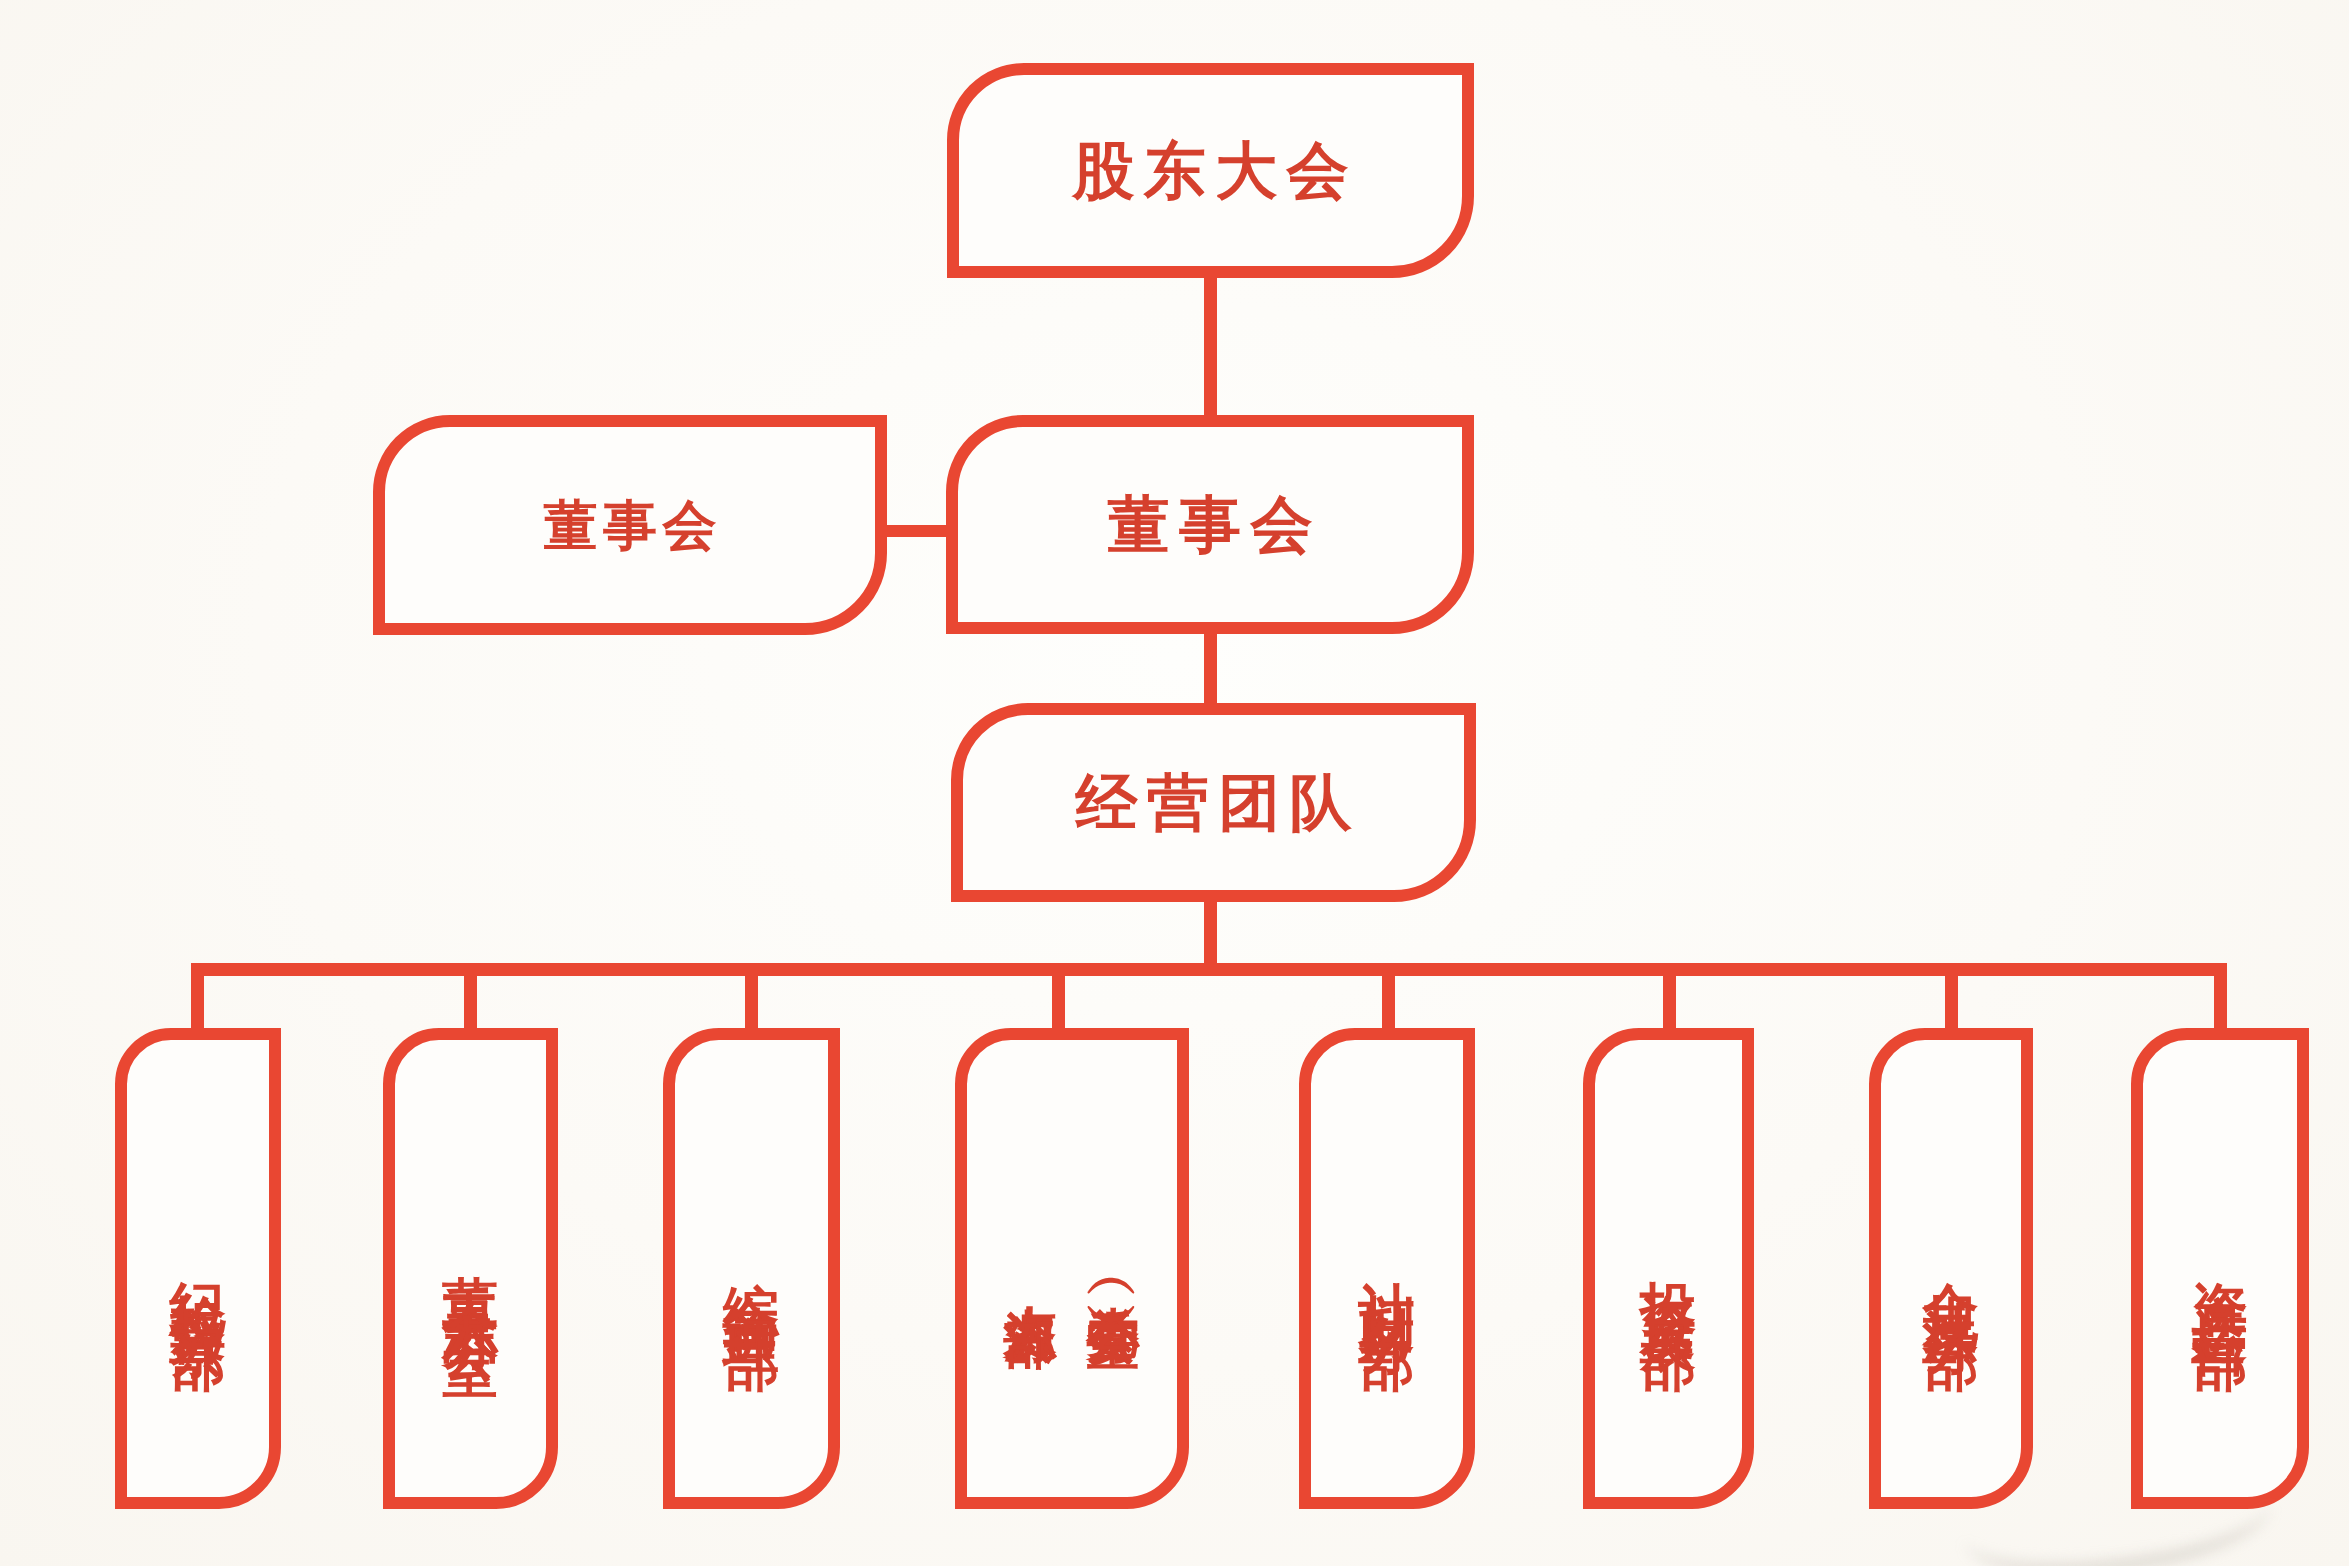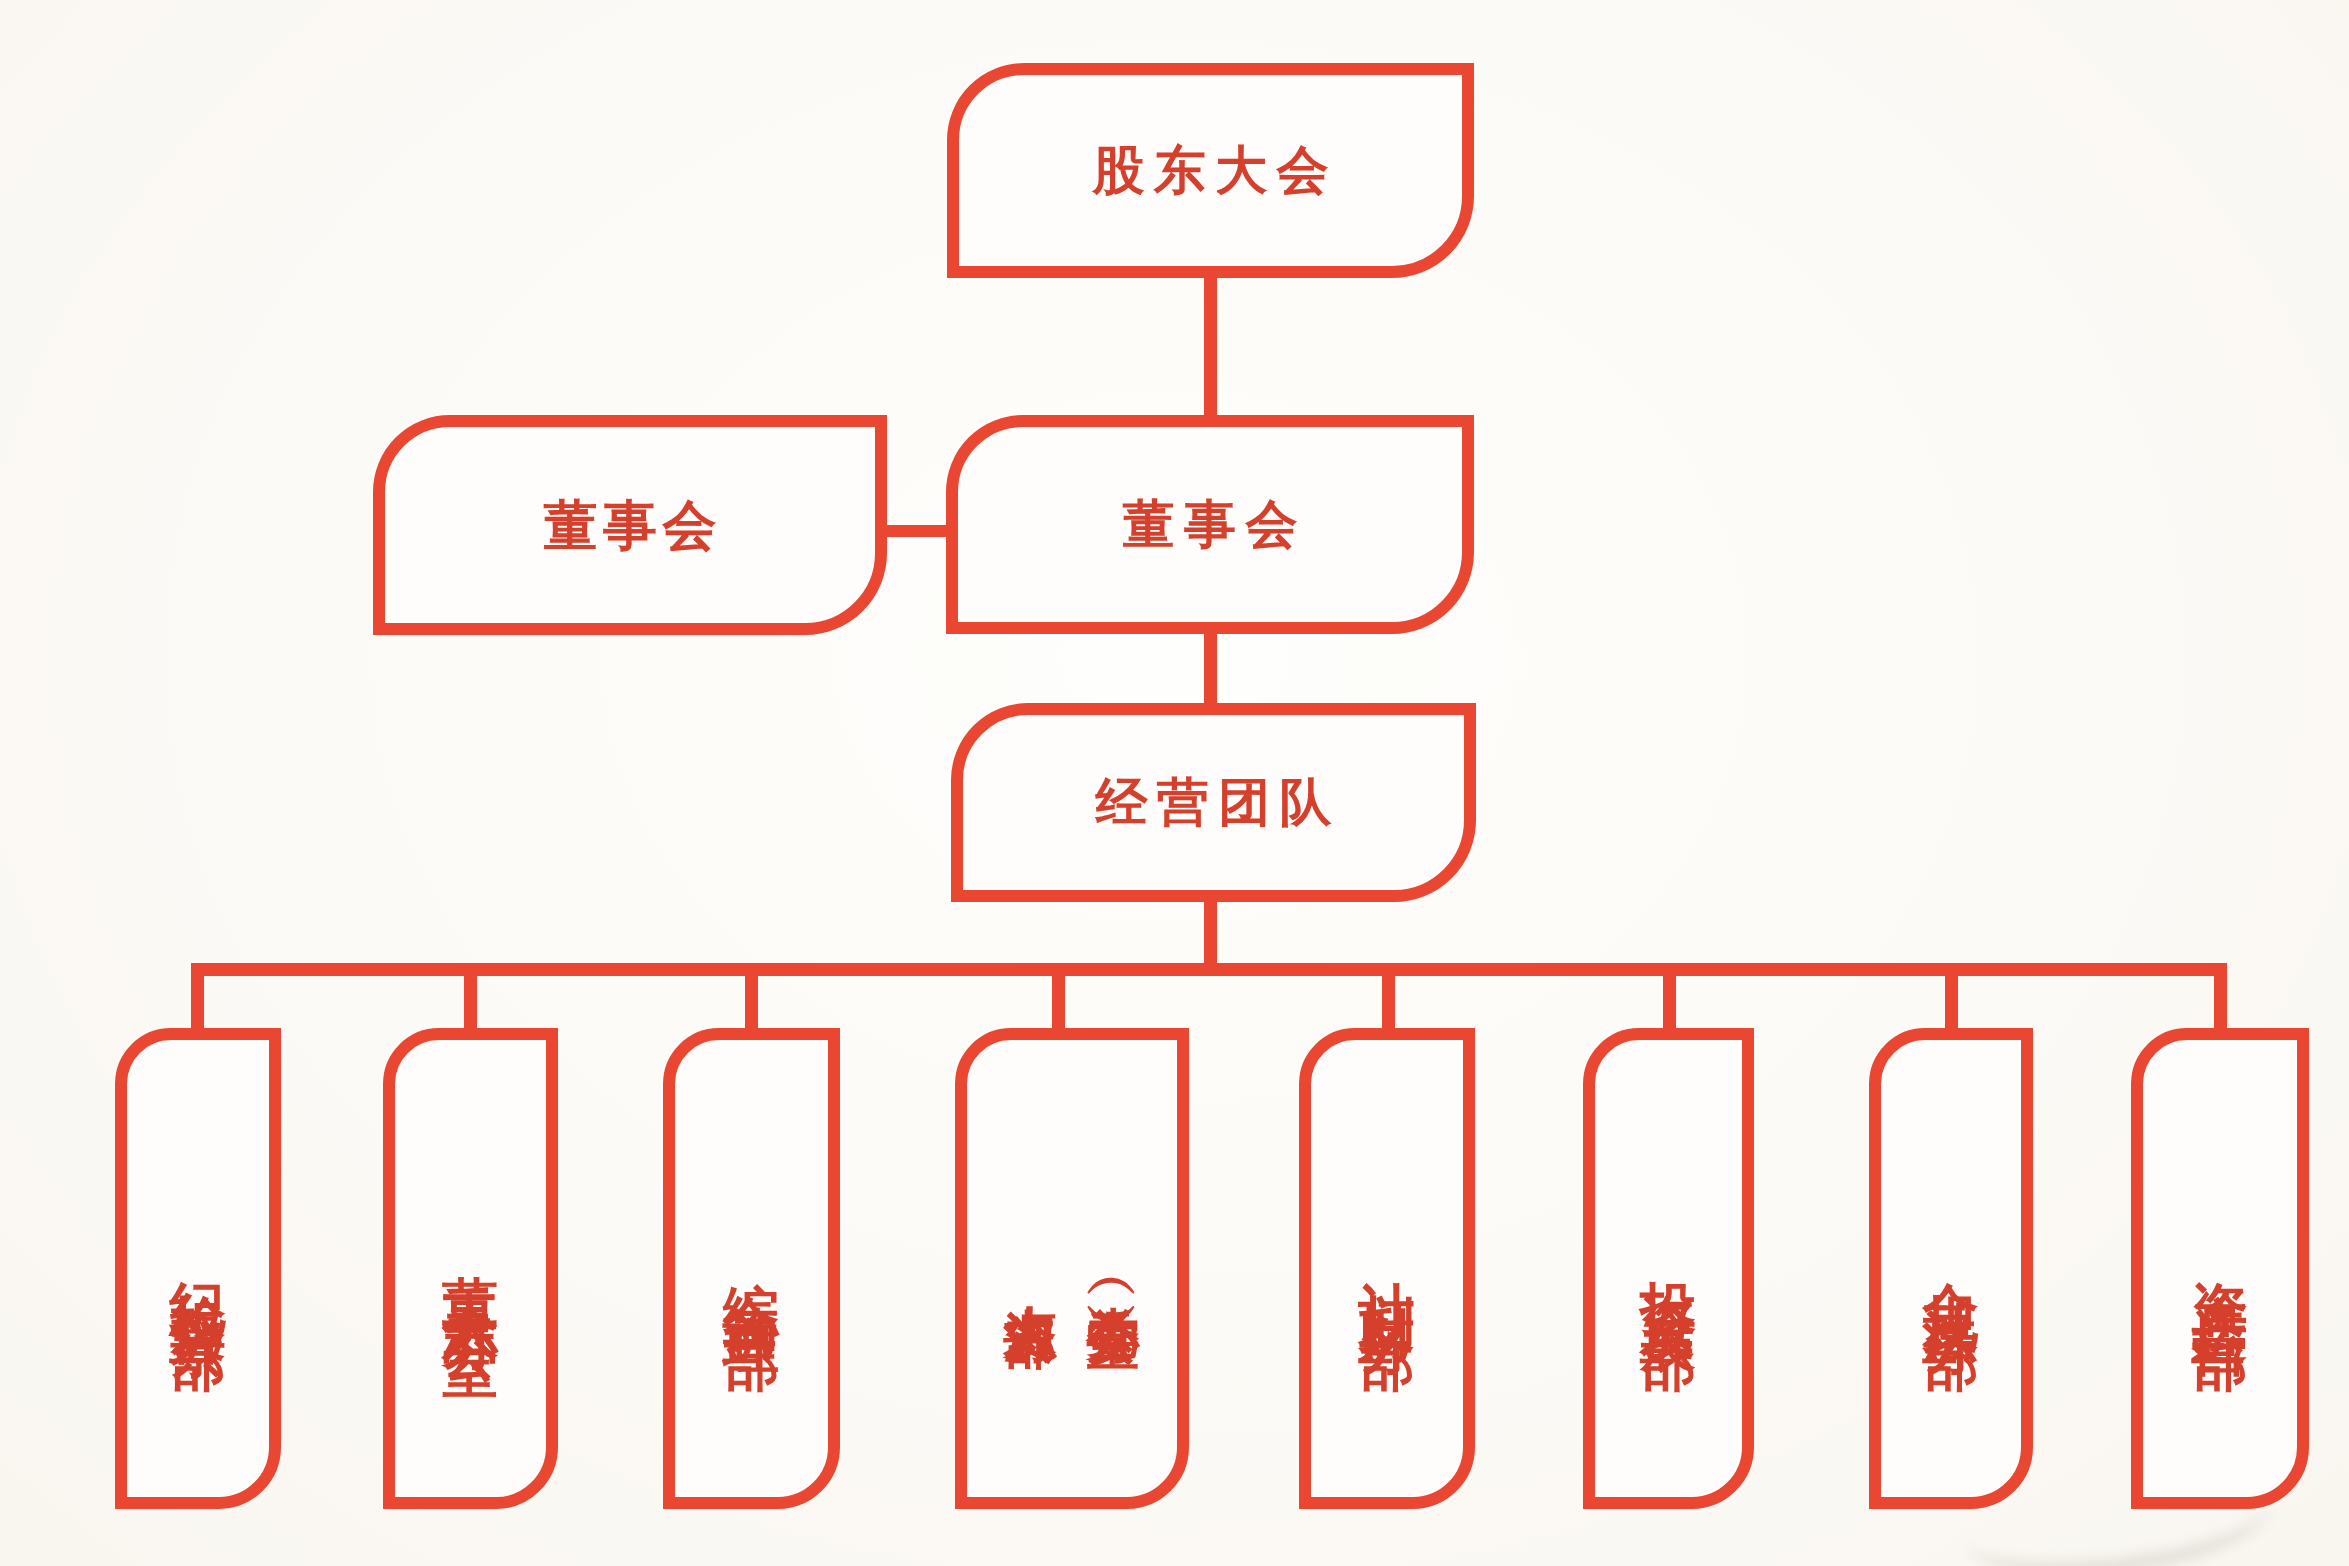--- a/index.html
+++ b/index.html
@@ -32,21 +32,21 @@
     color: #d5402d;
     font-weight: bold;
   }
   .node.big {
     border-radius: 77px 0 82px 0;
   }
   .node.leaf {
     border-radius: 56px 0 62px 0;
   }
   .h-label {
-    font-size: 52px;
+    font-size: 62px;
     letter-spacing: 9.4px;
     text-indent: 9.4px;
     white-space: nowrap;
   }
   .h-label-2line {
     font-size: 54px;
     line-height: 1.34;
     letter-spacing: 5.6px;
     text-indent: 5.6px;
     text-align: center;

